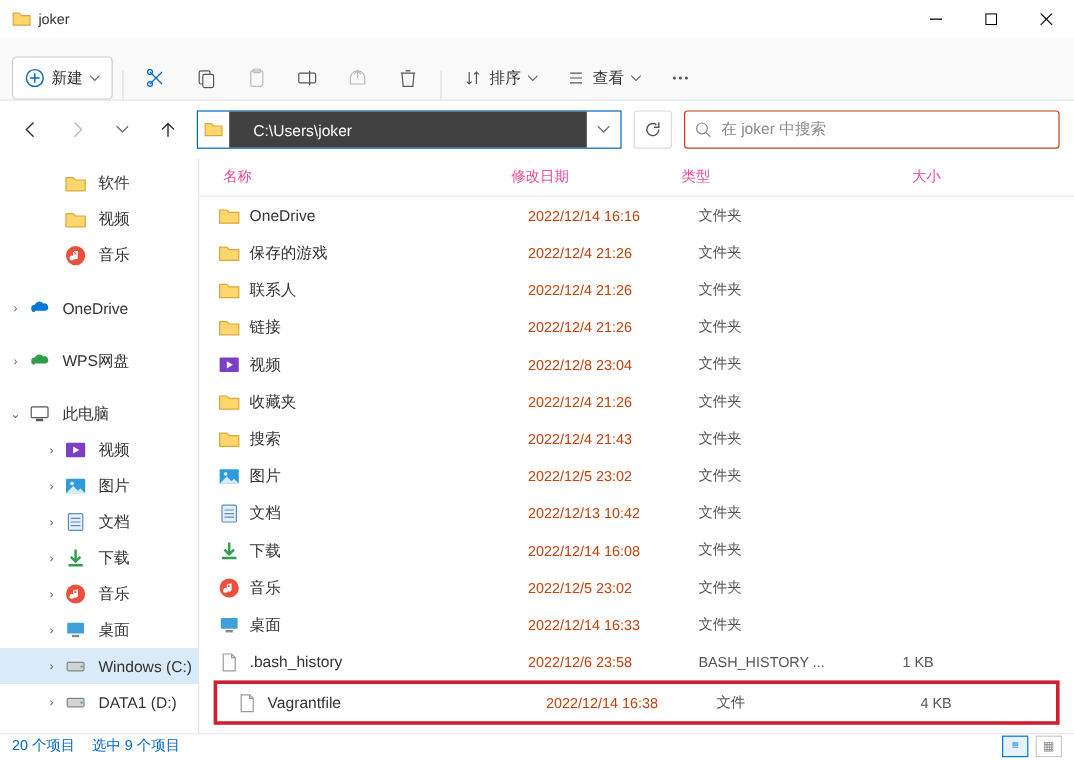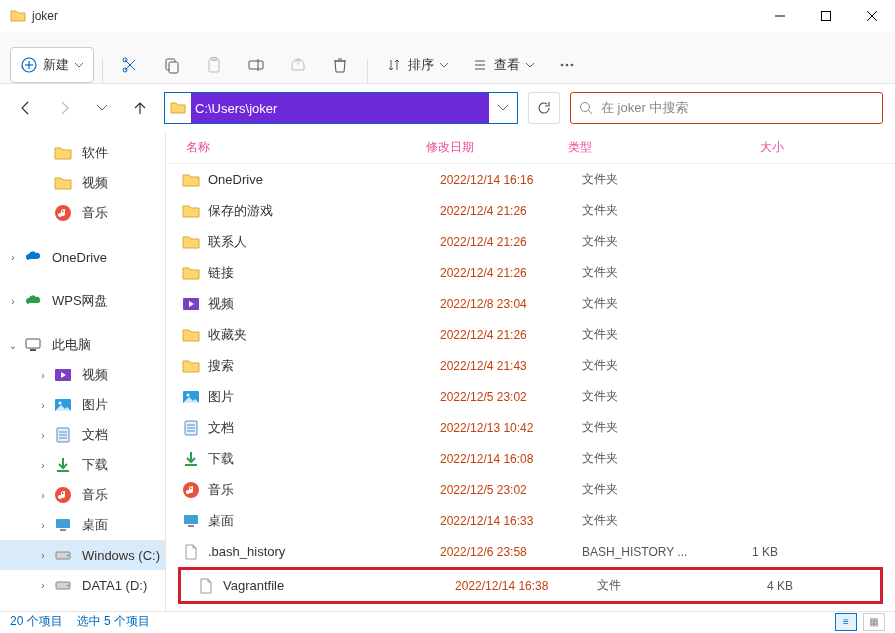--- a/index.html
+++ b/index.html
@@ -16,21 +16,21 @@
 .toolbar { height: 52px; display: flex; align-items: flex-end; border-bottom: 1px solid #e5e5e5; background: #f9f9f9; padding: 0 10px; gap: 4px; }
 .tool-btn { height: 36px; display: flex; align-items: center; justify-content: center; padding: 0 10px; border-radius: 4px; gap: 6px; }
 .tool-sep { width: 1px; height: 24px; background: #ddd; margin: 0 4px; }
 .new-btn { border: 1px solid #ccc; background: #fff; }
 
 
 .navrow { height: 48px; display: flex; align-items: center; padding: 0 12px; gap: 10px; background: #fff; }
 .nav-arrow { width: 28px; height: 28px; display: flex; align-items: center; justify-content: center; color: #555; }
 .addr { flex: 0 0 354px; height: 32px; border: 1px solid #0067c0; display: flex; align-items: center; }
 .addr .aicon { margin: 0 5px 0 5px; }
-.addr .path { flex: 1; color: #fff; background: #6d28d9; height: 100%; display: flex; align-items: center; padding: 0 4px; font-size: 13px; }
+.addr .path { flex: 1; color: #fff; background: #404040; height: 100%; display: flex; align-items: center; padding: 0 20px; font-size: 13px; }
 .addr .drop { width: 28px; display: flex; justify-content: center; }
 .refresh { width: 32px; height: 32px; border: 1px solid #ddd; display: flex; align-items: center; justify-content: center; border-radius: 3px; }
 .search { flex: 1; height: 32px; border: 1px solid #c2410c; display: flex; align-items: center; padding: 0 8px; color: #888; border-radius: 3px; gap: 8px; }
 
 
 .body { display: flex; height: calc(100% - 32px - 52px - 48px - 22px); }
 .sidebar { width: 166px; border-right: 1px solid #e5e5e5; overflow-y: auto; padding-top: 6px; }
 .side-item { height: 30px; display: flex; align-items: center; padding-left: 8px; gap: 4px; font-size: 13px; }
 .side-item.l1 { padding-left: 36px; }
 .side-item.l0 { padding-left: 6px; }
@@ -506,18 +506,18 @@
     <span class="ftype">文件</span>
     <span class="fsize">4 KB</span>
   </div>
         </div>
       </div>
   </div>
 </div>
 
 <div class="statusbar">
   <span>20 个项目</span>
-  <span>选中 5 个项目</span>
+  <span>选中 9 个项目</span>
   <div class="right">
     <div class="view-toggle active">≡</div>
     <div class="view-toggle">▦</div>
   </div>
 </div>
 
 </body></html>

